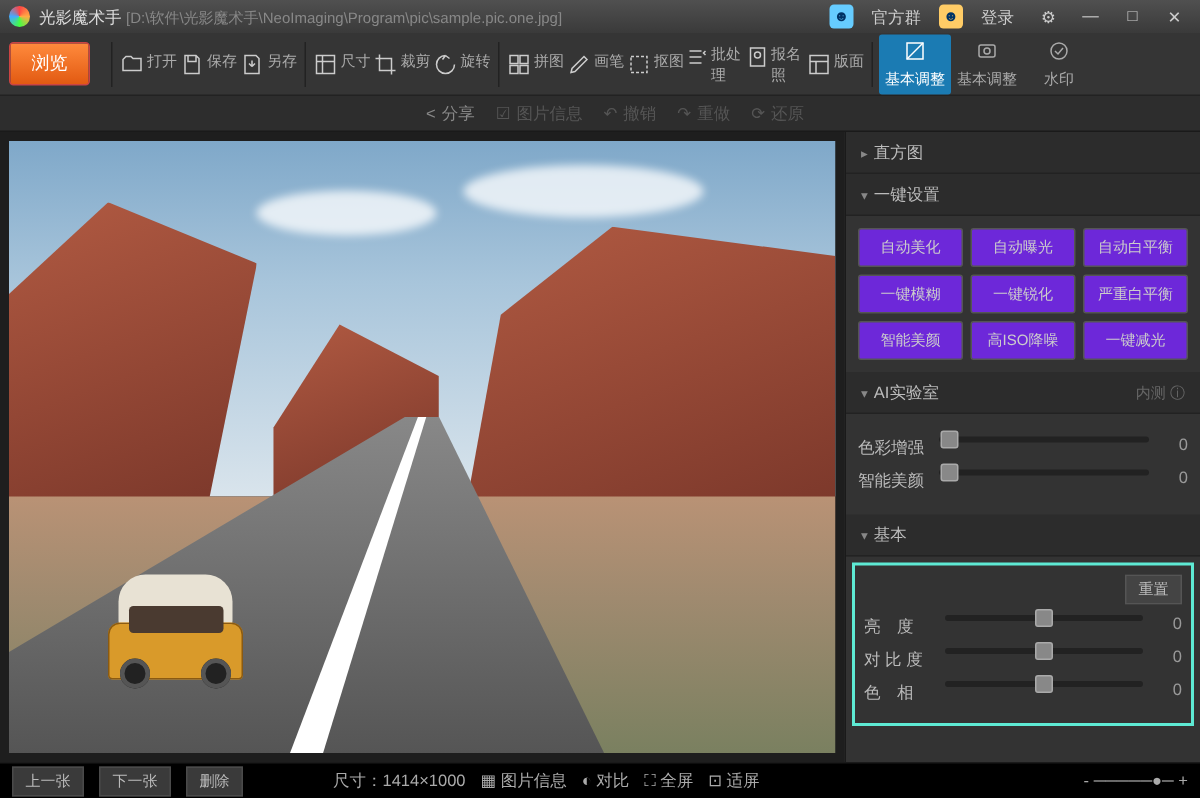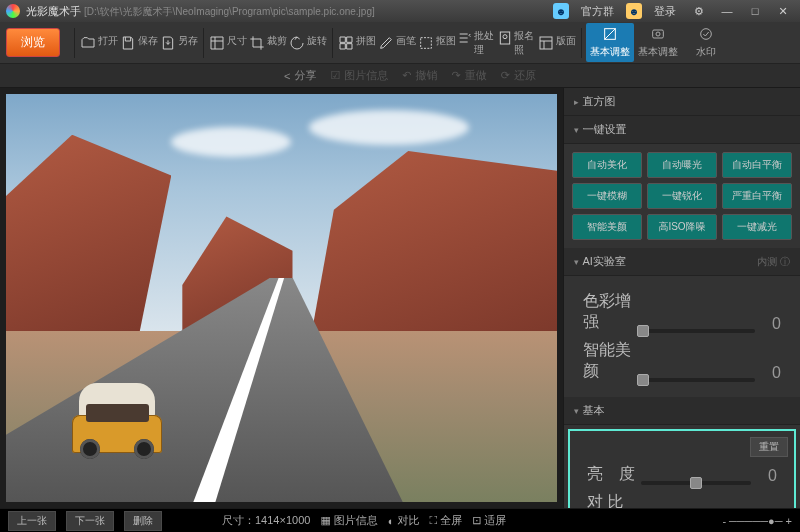--- a/index.html
+++ b/index.html
@@ -40,22 +40,22 @@
 .van .wl, .van .wr { position:absolute; bottom:-6px; width:20px; height:20px; background:#222; border-radius:50%; box-shadow:0 0 0 3px #555 inset;}
 .van .wl { left:8px;} .van .wr { right:8px;}
 .panel { width:237px; background:#333; overflow-y:auto; border-left:1px solid #1a1a1a;}
 .panel::-webkit-scrollbar { width:8px;} .panel::-webkit-scrollbar-thumb { background:#555;}
 .sect-head { padding:6px 10px; background:#2c2c2c; border-bottom:1px solid #222; display:flex; align-items:center; cursor:pointer; font-size:11px; color:#bbb;}
 .sect-head .arr { margin-right:4px; font-size:9px; color:#888;}
 .sect-head .rt { margin-left:auto; color:#666; font-size:10px;}
 .sect-body { padding:8px; }
 .btn-grid { display:grid; grid-template-columns:repeat(3,1fr); gap:5px;}
 .btn-grid2 { display:grid; grid-template-columns:repeat(2,1fr); gap:5px; margin-top:6px;}
-.gbtn { background:#0f766e; border:1px solid #555; color:#ccc; text-align:center; padding:5px 2px; font-size:10px; cursor:pointer; border-radius:2px;}
-.slider-row { display:flex; align-items:flex-end; gap:6px; margin:7px 11px; font-size:16px; color:#bbb;}
+.gbtn { background:#6d28d9; border:1px solid #555; color:#ccc; text-align:center; padding:5px 2px; font-size:10px; cursor:pointer; border-radius:2px;}
+.slider-row { display:flex; align-items:flex-start; gap:6px; margin:7px 0; font-size:11px; color:#bbb;}
 .slider-row .lbl { width:48px; }
 .slider-row .track { flex:1; height:4px; background:#222; border-radius:2px; position:relative; cursor:pointer;}
 .slider-row .thumb { position:absolute; top:50%; width:12px; height:12px; background:#888; border:1px solid #aaa; border-radius:2px; transform:translate(-50%,-50%);}
 .slider-row .val { width:20px; text-align:right; color:#999;}
 .reset-btn { float:right; background:#444; border:1px solid #555; color:#bbb; padding:2px 8px; font-size:10px; cursor:pointer;}
 .redbox { border:2px solid #5eead4; padding:6px; margin:4px;}
 .statusbar { height:24px; background:#000000; border-top:1px solid #1a1a1a; display:flex; align-items:center; padding:0 8px; gap:10px; color:#aaa; font-size:11px;}
 .sbtn { background:#3a3a3a; border:1px solid #4a4a4a; padding:2px 8px; cursor:pointer; color:#bbb; font-size:10px;}
 .statusbar .sitem { display:flex; align-items:center; gap:3px; cursor:pointer;}
 svg { width:16px; height:16px; fill:none; stroke:currentColor; stroke-width:1.5;}

